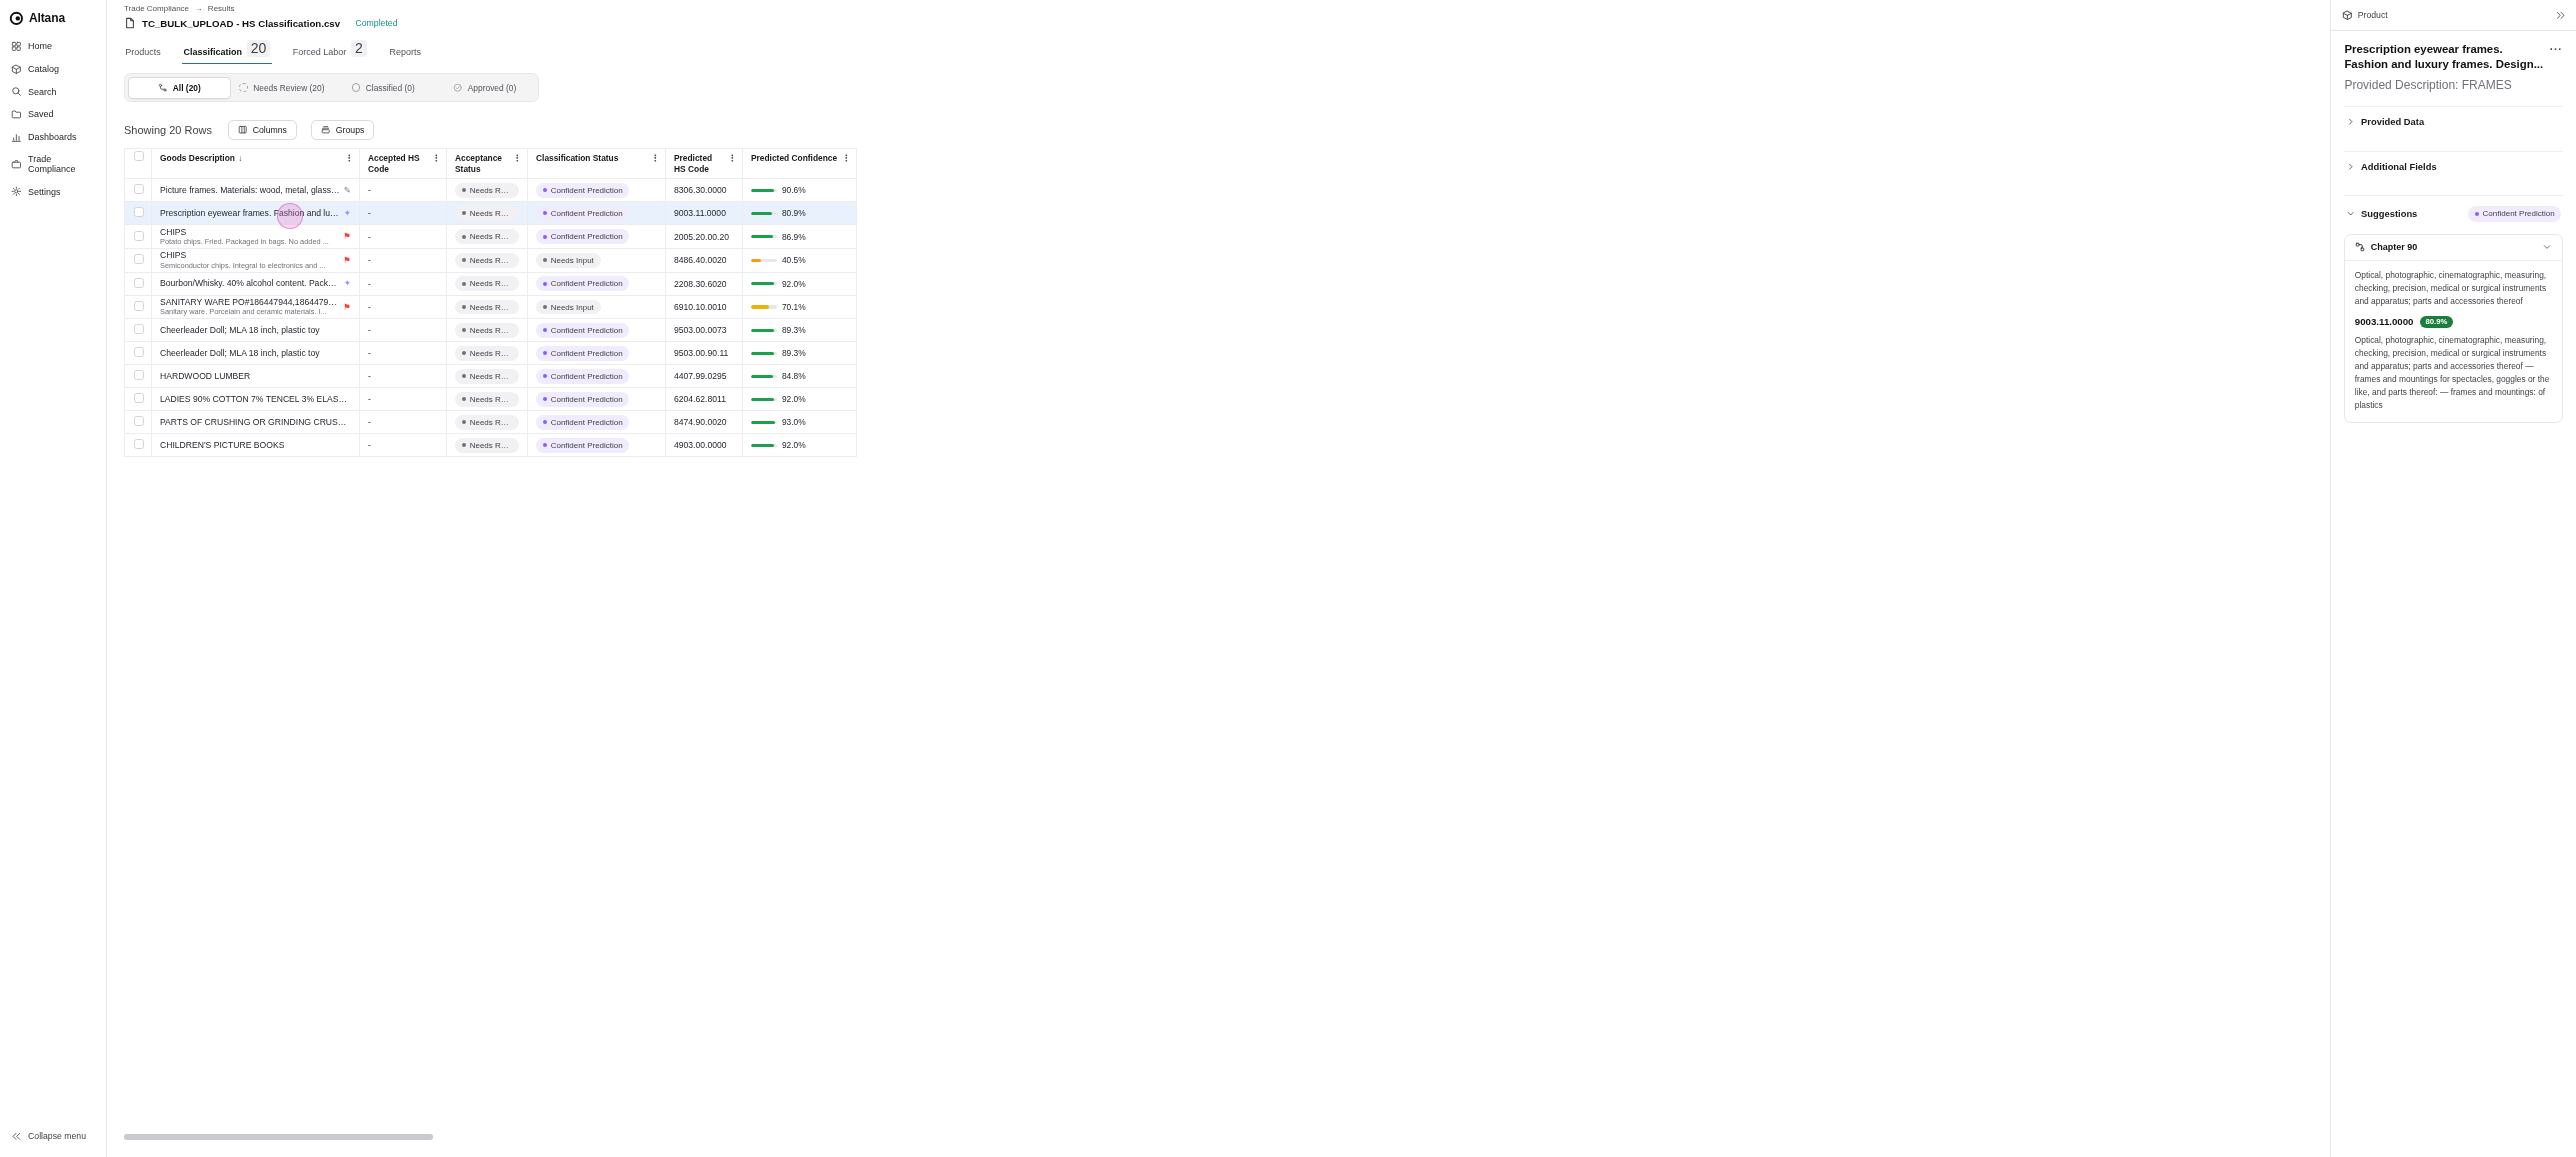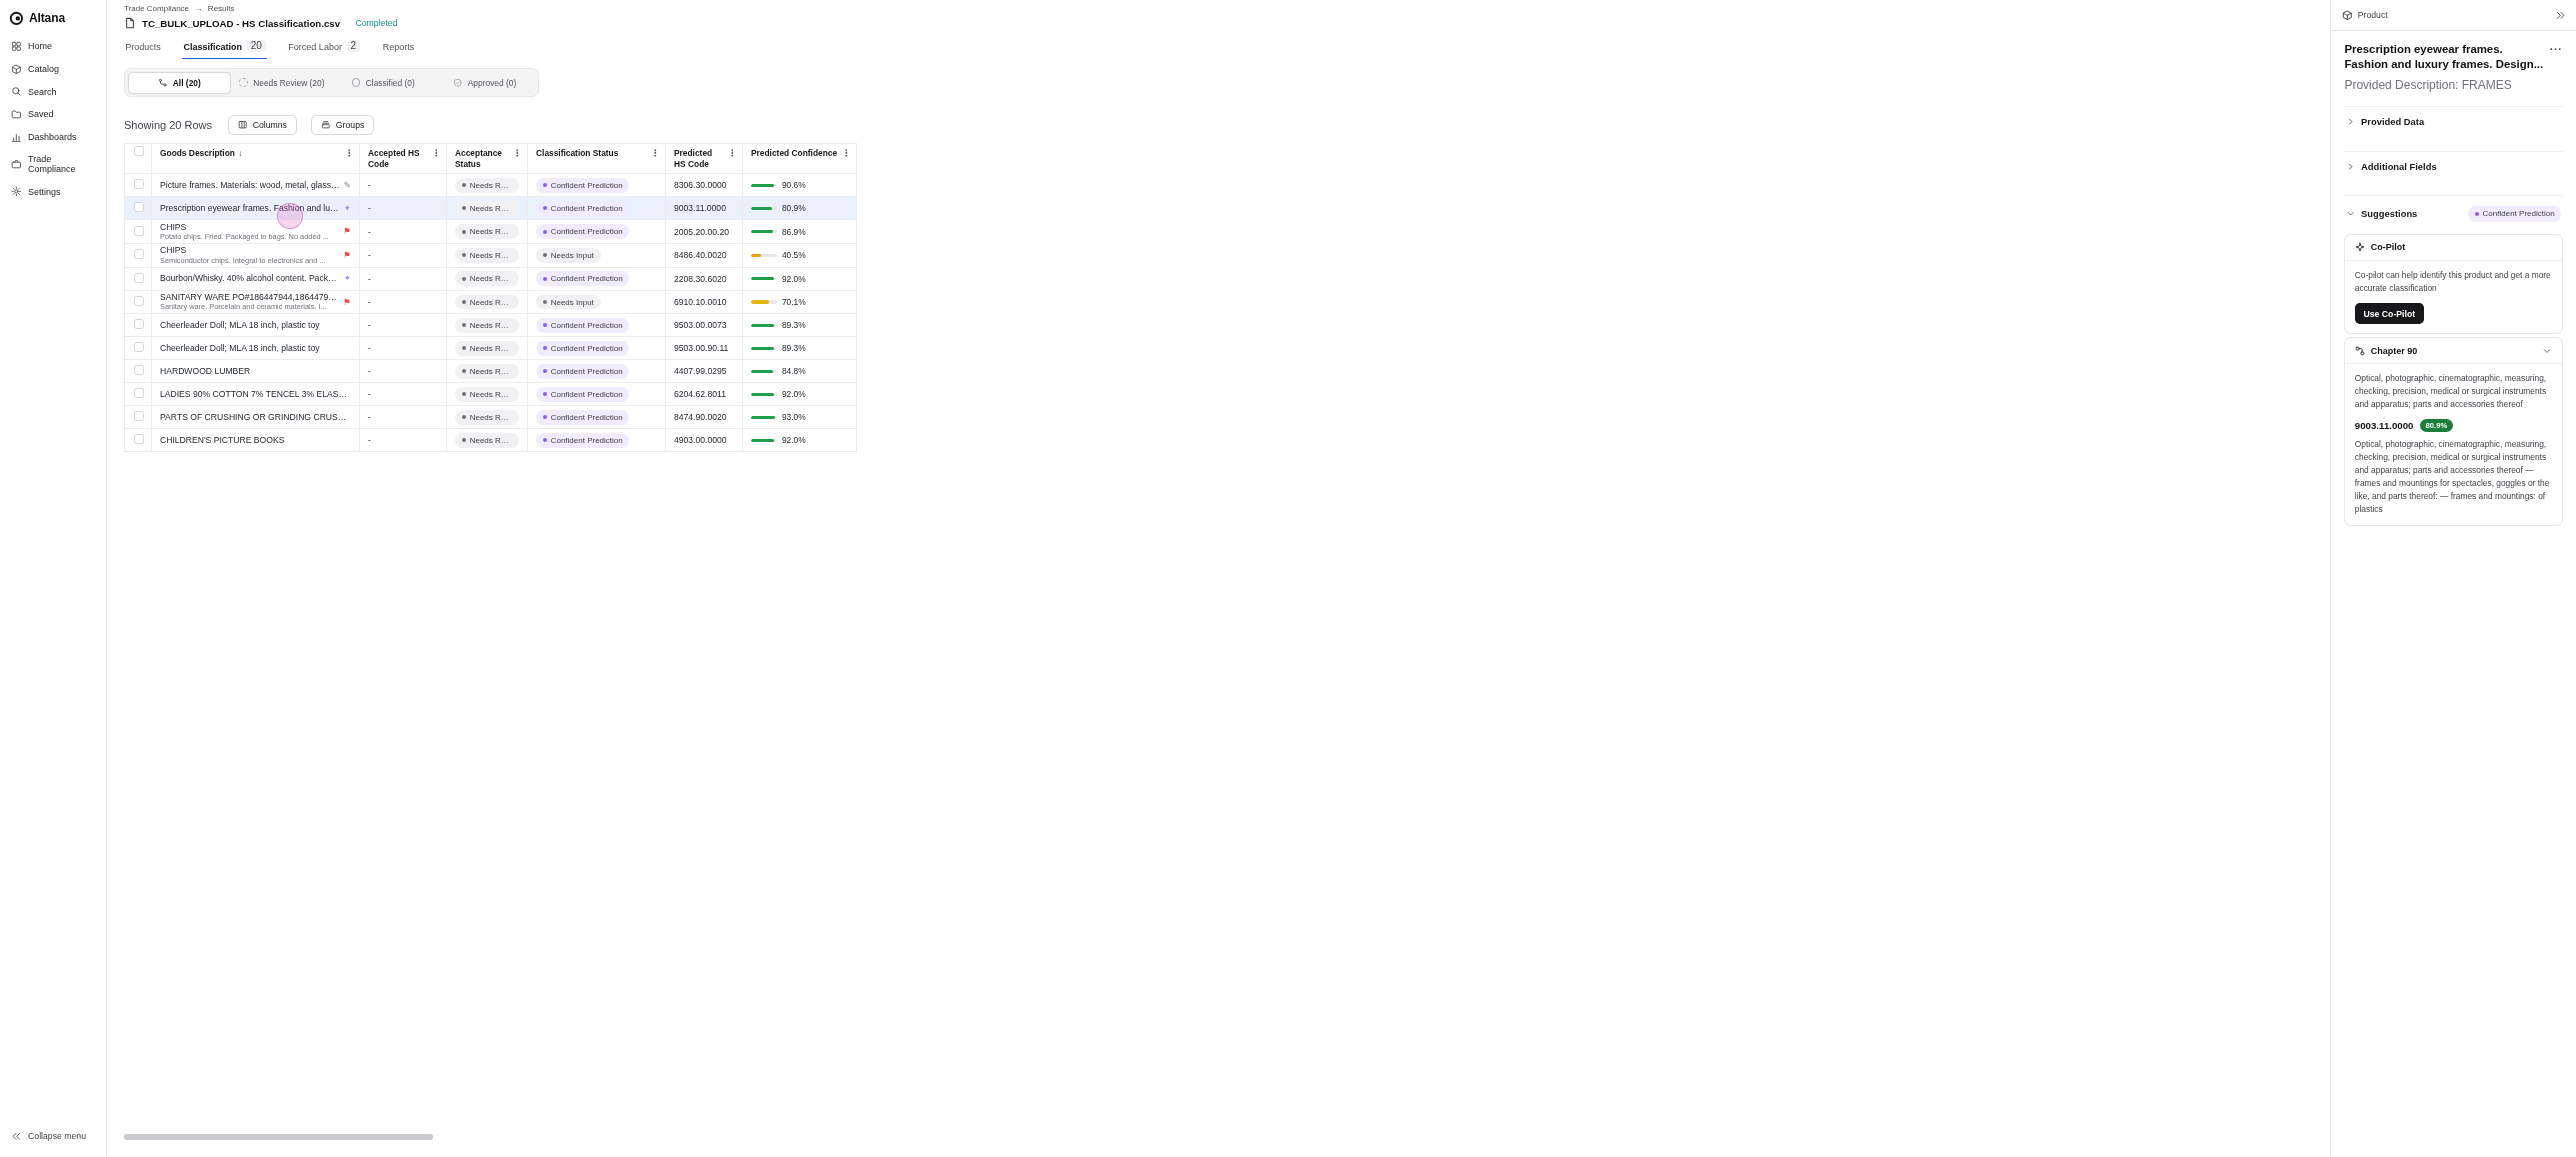--- a/index.html
+++ b/index.html
@@ -30,21 +30,21 @@
   .title-row { display: flex; align-items: center; gap: 6px; margin-top: 4px; }
   .doc-icon { width: 12px; height: 12px; color: #3f3f46; }
   .file-title { font-size: 9.7px; font-weight: 700; color: #111; }
   .status-completed { font-size: 8.7px; color: #13938a; margin-left: 9.4px; }
   .altana-id { display: flex; gap: 4px; font-size: 8px; color: #52525b; margin: 2.7px 0 0 18px; }
   .altana-id .id-value { color: #3f3f46; }
 
   .tabs { display: flex; gap: 20px; margin-top: 8px; padding: 0; }
   .tab { display: flex; align-items: flex-end; gap: 4.7px; font-size: 9px; color: #52525b; padding: 2.7px 1.3px 6px; cursor: pointer; border-bottom: 1.3px solid transparent; }
   .tab.active { color: #111; font-weight: 700; border-bottom-color: #2563eb; }
-  .tab-badge { background: #f1f1f3; border-radius: 3.4px; padding: 0.7px 4px; font-size: 10px; font-weight: 400; color: #3f3f46; }
+  .tab-badge { background: #f1f1f3; border-radius: 3.4px; padding: 0.7px 4px; font-size: 14px; font-weight: 400; color: #3f3f46; }
 
   .filterbar { display: flex; width: 415px; margin-top: 9.4px; background: #f4f4f5; border: 0.7px solid #e7e7ea; border-radius: 6.7px; padding: 2.7px; }
   .fseg { flex: 1; display: flex; align-items: center; justify-content: center; gap: 5.4px; font-size: 8.4px; color: #52525b; padding: 4.7px 2.7px; border-radius: 4.7px; cursor: pointer; }
   .fseg .icon { width: 9.4px; height: 9.4px; color: #a1a1aa; }
   .fseg.active { background: #fff; border: 0.7px solid #d9d9de; color: #111; font-weight: 700; box-shadow: 0 0.7px 1.3px rgba(0,0,0,.05); }
   .fseg.active .icon { color: #3f3f46; }
   .ficon { width: 8.7px; height: 8.7px; border-radius: 50%; border: 1px solid #a1a1aa; flex: none; }
   .ficon.dashed-circle { border-style: dashed; }
 
   .toolbar { display: flex; align-items: center; gap: 14.8px; margin-top: 17.4px; }
@@ -752,34 +752,20 @@
               <path d="M3.8 6 8 10.2 12.2 6"></path>
             </svg>
           </span>
         <span>Suggestions</span>
         <span class="pill pill-purple sugg-badge">
           <span class="dot"></span>
           <span>Confident Prediction</span>
         </span>
       </div>
 
-      <div class="card">
-        <div class="card-header">
-          <span class="icon">
-              <svg viewBox="0 0 16 16" fill="none" stroke="currentColor" stroke-width="1.4" stroke-linecap="round" stroke-linejoin="round">
-                <path d="M8 1.8l1.5 4.7L14.2 8l-4.7 1.5L8 14.2 6.5 9.5 1.8 8l4.7-1.5z"></path>
-              </svg>
-            </span>
-          <span>Co-Pilot</span>
-        </div>
-        <div class="card-body">
-          <p>Co-pilot can help identify this product and get a more accurate classification</p>
-          <button class="btn-dark">Use Co-Pilot</button>
-        </div>
-      </div>
 
       <div class="card">
         <div class="card-header">
           <span class="icon">
               <svg viewBox="0 0 16 16" fill="none" stroke="currentColor" stroke-width="1.4" stroke-linecap="round" stroke-linejoin="round">
                 <rect x="2" y="2" width="4.4" height="4.4" rx="1"></rect>
                 <rect x="9.6" y="9.6" width="4.4" height="4.4" rx="1"></rect>
                 <path d="M6.4 4.2h3.4c1 0 1.8.8 1.8 1.8v3.6"></path>
               </svg>
             </span>

